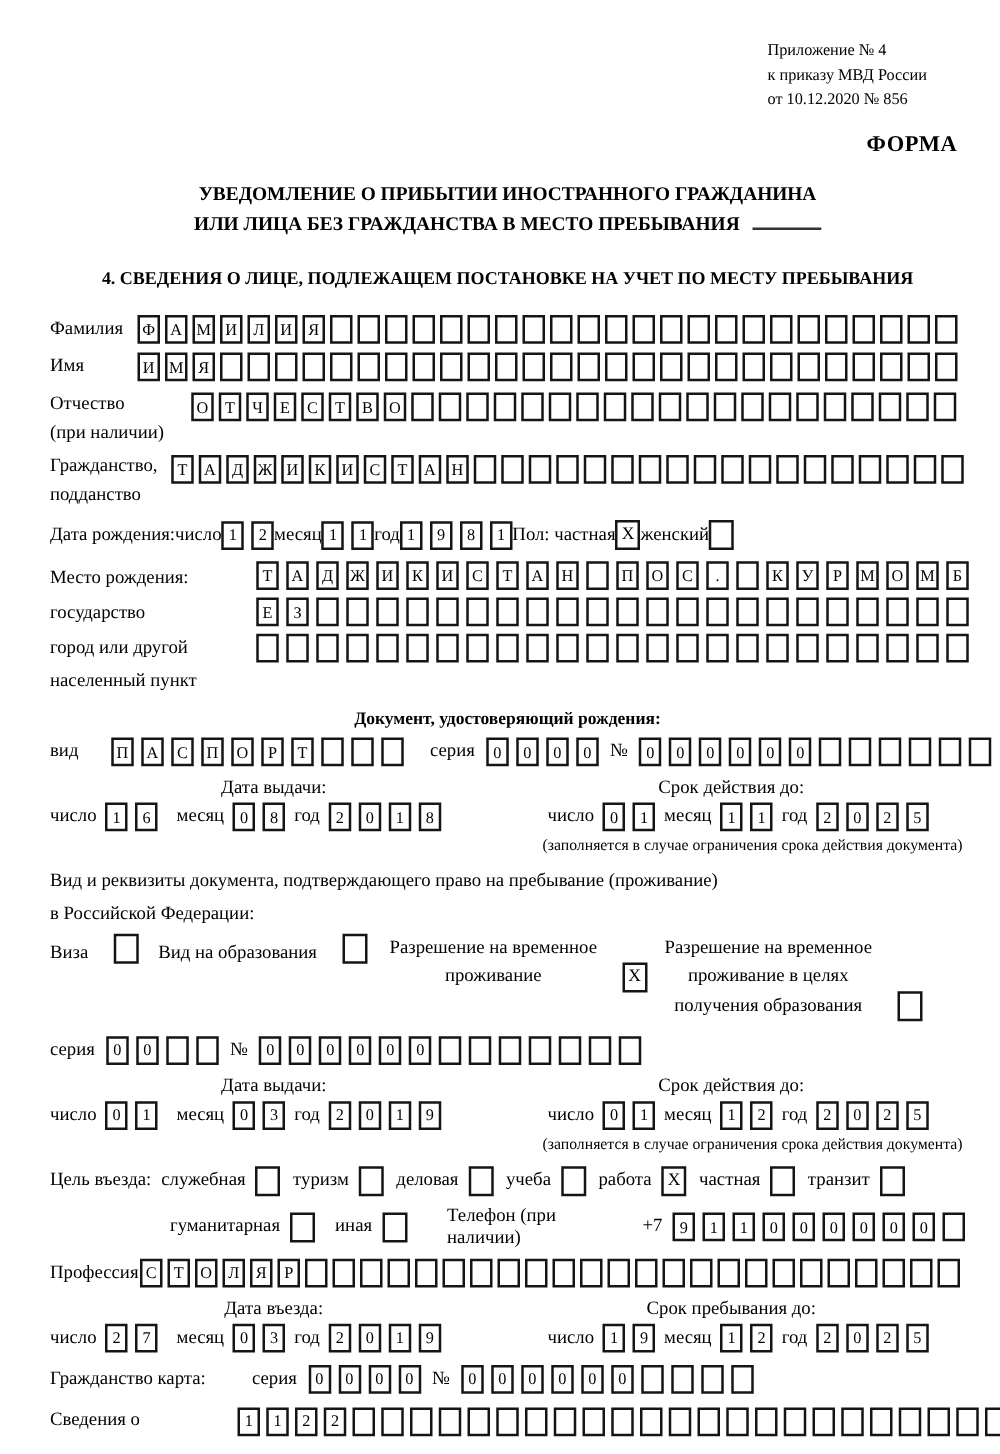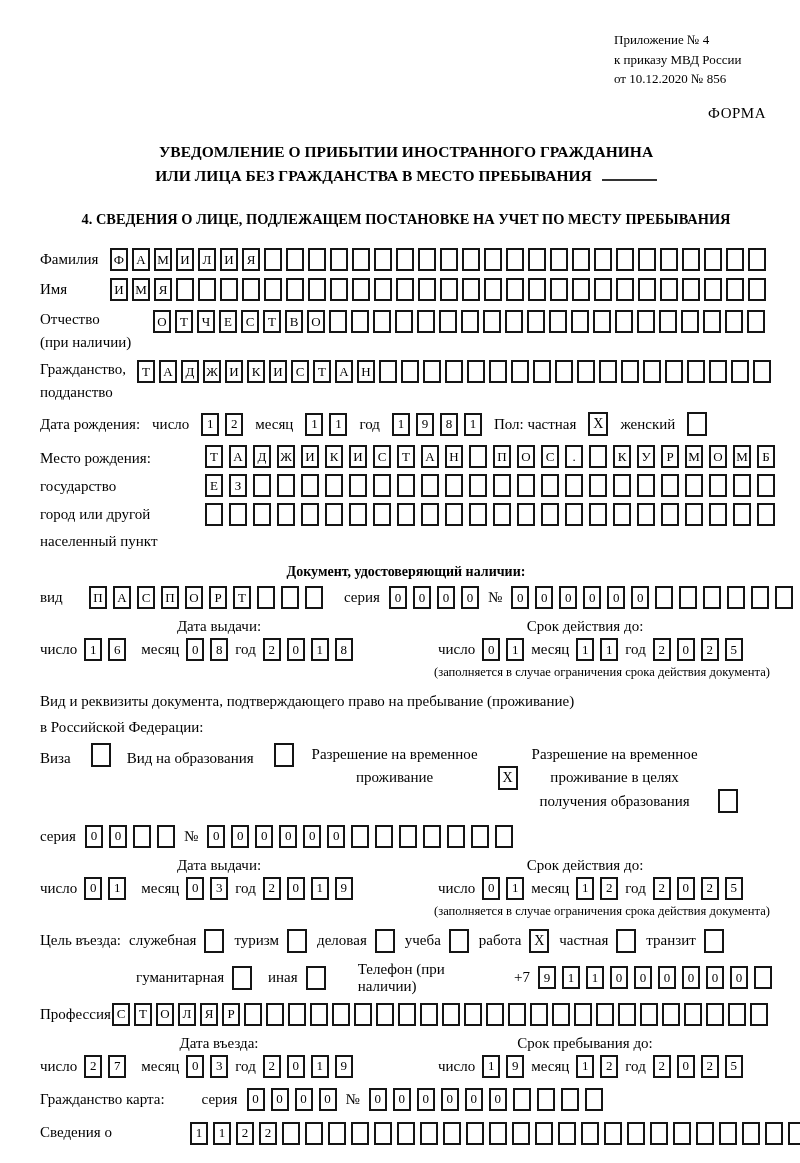--- a/index.html
+++ b/index.html
@@ -6,21 +6,21 @@
   html,body { margin:0; padding:0; }
   body {
     width:800px; height:1163px; background:#ffffff; color:#000;
     font-family:"Liberation Serif", serif; overflow:hidden;
   }
   .page { padding:30px 28px 0 40px; }
 
   
   .annex { margin-left:574px; font-size:13px; line-height:1.5; }
   .annex .amend { font-size:12.2px; margin-top:5px; line-height:1.45; }
-  .forma { text-align:right; padding-right:6px; font-weight:normal; font-size:15px; margin-top:16px; letter-spacing:.5px; }
+  .forma { text-align:right; padding-right:6px; font-weight:bold; font-size:18px; margin-top:16px; letter-spacing:.5px; }
 
   .title { margin-top:18px; text-align:center; font-weight:bold; font-size:15.5px; line-height:1.6; }
   .blank-line { display:inline-block; width:55px; border-bottom:2.5px solid #333; margin-left:10px; vertical-align:baseline; }
   .section-title { margin-top:22px; text-align:center; font-weight:bold; font-size:14.4px; }
 
   
   .row { display:flex; align-items:center; margin-top:7px; }
   .row-top { display:flex; align-items:flex-start; margin-top:7px; }
   .lbl { font-size:15px; flex:none; }
   .lbl-col { font-size:15px; line-height:1.5; flex:none; }
@@ -217,21 +217,21 @@
         <span class="cell"></span>
         <span class="cell"></span>
         <span class="cell"></span>
         <span class="cell"></span>
         <span class="cell"></span>
         <span class="cell"></span>
         <span class="cell"></span>
       </span>
   </div>
 
-  <div class="row" style="margin-top:9px; gap:12px;">
+  <div class="row" style="margin-top:9px; gap:0;">
     <span class="lbl">Дата рождения:</span>
     <span class="lbl">число</span>
     <span class="boxrow gap-wide">
         <span class="cell">1</span>
         <span class="cell">2</span>
       </span>
     <span class="lbl">месяц</span>
     <span class="boxrow gap-wide">
         <span class="cell">1</span>
         <span class="cell">1</span>
@@ -331,21 +331,21 @@
           <span class="cell"></span>
           <span class="cell"></span>
           <span class="cell"></span>
           <span class="cell"></span>
           <span class="cell"></span>
           <span class="cell"></span>
         </span>
     </div>
   </div>
 
-  <div class="section-title" style="margin-top:8px; font-size:14px;">Документ, удостоверяющий наличии:</div>
+  <div class="section-title" style="margin-top:8px; font-size:14px;">Документ, удостоверяющий рождения:</div>
 
   <div class="row" style="margin-top:6px; gap:9px;">
     <span class="lbl w40">вид</span>
     <span class="boxrow gap-wide">
         <span class="cell">П</span>
         <span class="cell">А</span>
         <span class="cell">С</span>
         <span class="cell">П</span>
         <span class="cell">О</span>
         <span class="cell">Р</span>

